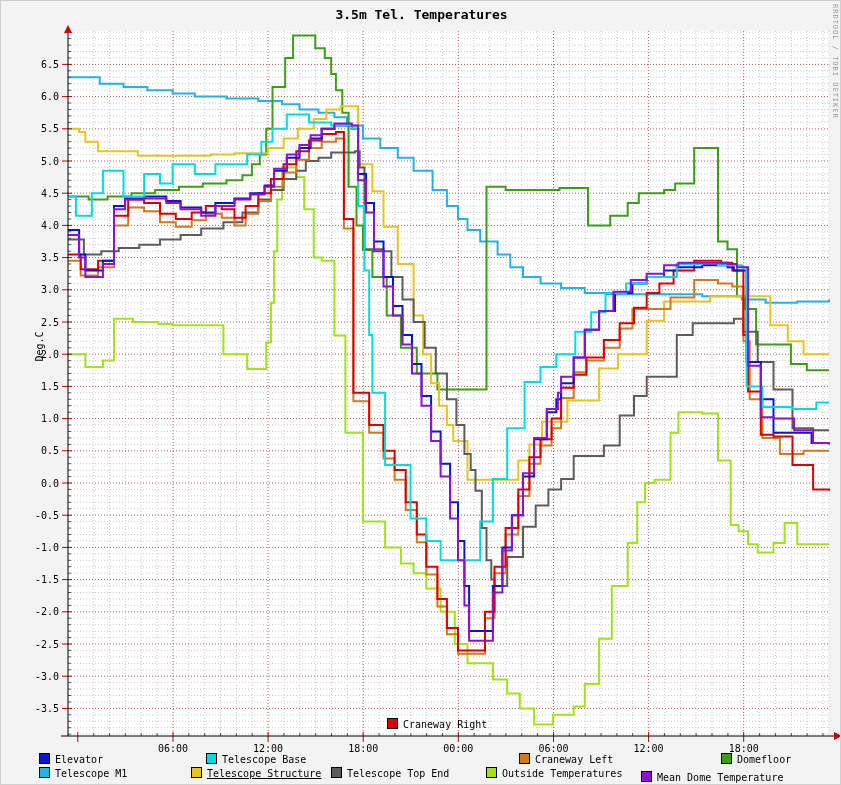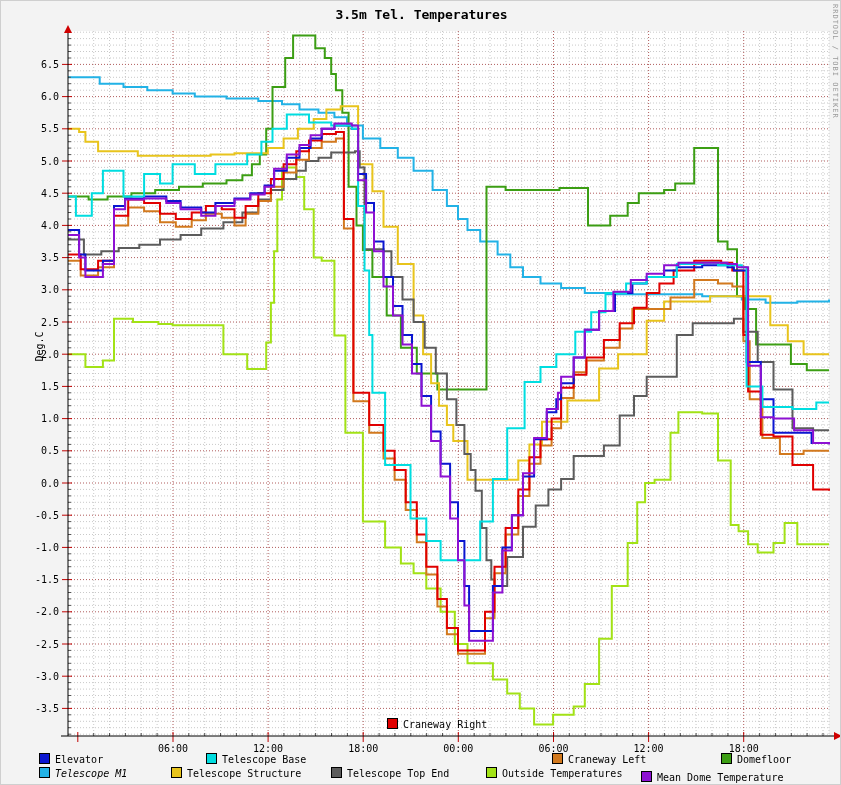--- a/index.html
+++ b/index.html
@@ -67,21 +67,21 @@
         <text x="552.5" y="751" text-anchor="middle" font-size="10" fill="#000">06:00</text>
         <text x="647.6" y="751" text-anchor="middle" font-size="10" fill="#000">12:00</text>
         <text x="742.7" y="751" text-anchor="middle" font-size="10" fill="#000">18:00</text>
       </g>
     </svg>
   <div id="wm">RRDTOOL / TOBI OETIKER</div>
   <div id="legend">
       <div class="leg-item" style="left: 38px; top: 752px; text-align: right;"><span class="sw" style="background: rgb(11, 22, 208);"></span><span>Elevator</span></div>
       <div class="leg-item" style="left: 205px; top: 752px;"><span class="sw" style="background: rgb(0, 221, 224);"></span><span>Telescope Base</span></div>
       <div class="leg-item" style="left: 347px; top: 717px; padding-left: 39px;"><span class="sw" style="background: rgb(224, 0, 0);"></span><span>Craneway Right</span></div>
-      <div class="leg-item" style="left: 518px; top: 752px; margin-left: 33px;"><span class="sw" style="background: rgb(210, 121, 30);"></span><span>Craneway Left</span></div>
+      <div class="leg-item" style="left: 518px; top: 752px;"><span class="sw" style="background: rgb(210, 121, 30);"></span><span>Craneway Left</span></div>
       <div class="leg-item" style="left: 720px; top: 752px;"><span class="sw" style="background: rgb(60, 158, 20);"></span><span>Domefloor</span></div>
-      <div class="leg-item" style="left: 38px; top: 766px; font-style: italic;"><span class="sw" style="background: rgb(34, 178, 230);"></span><span>Telescope M1</span></div>
-      <div class="leg-item" style="left: 170px; top: 766px;"><span class="sw" style="background: rgb(232, 196, 28);"></span><span>Telescope Structure</span></div>
+      <div class="leg-item" style="left: 38px; top: 766px;"><span class="sw" style="background: rgb(34, 178, 230);"></span><span>Telescope M1</span></div>
+      <div class="leg-item" style="left: 190px; top: 766px; text-decoration: underline;"><span class="sw" style="background: rgb(232, 196, 28);"></span><span>Telescope Structure</span></div>
       <div class="leg-item" style="left: 330px; top: 766px; text-align: center;"><span class="sw" style="background: rgb(92, 92, 92);"></span><span>Telescope Top End</span></div>
       <div class="leg-item" style="left: 485px; top: 766px;"><span class="sw" style="background: rgb(162, 226, 22);"></span><span>Outside Temperatures</span></div>
       <div class="leg-item" style="left: 640px; top: 770px;"><span class="sw" style="background: rgb(141, 17, 210);"></span><span>Mean Dome Temperature</span></div>
     </div>
 </div>
 
 </body></html>

